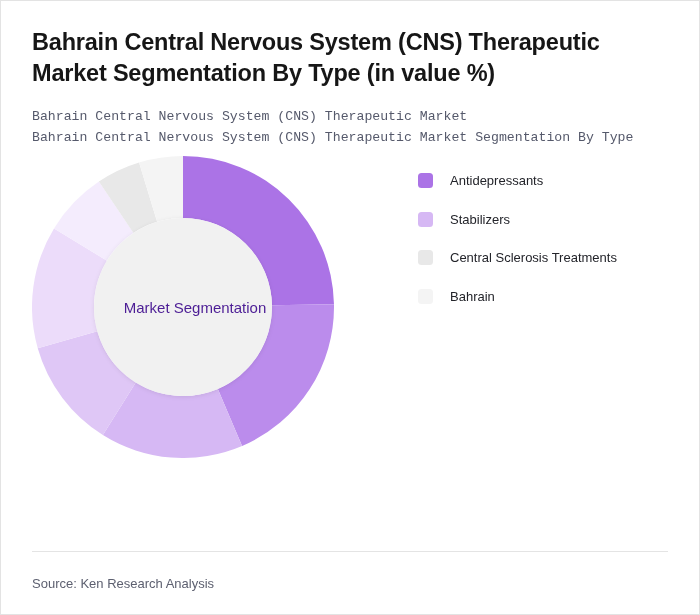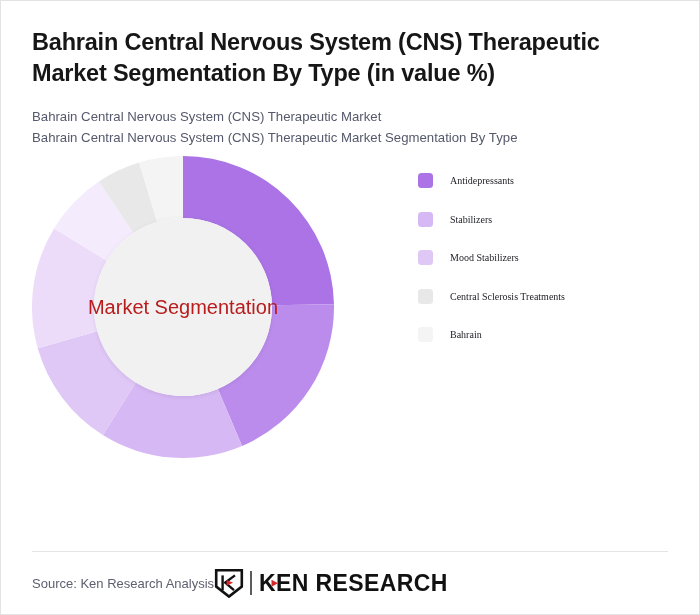--- a/index.html
+++ b/index.html
@@ -38,47 +38,47 @@
     color: #161616;
     margin: 0;
     max-width: 625px;
   }
   .breadcrumbs {
     margin-top: 16px;
     font-size: 13.2px;
     line-height: 1.62;
     color: #55596b;
   }
-  .crumb { display: block; white-space: nowrap; }
+  .crumb { display: block; white-space: nowrap; font-family: Liberation Mono, monospace; }
 
   .body {
     flex: 1 1 auto;
     position: relative;
   }
 
   
   .donut-wrap {
     position: absolute;
     left: 31px;
     top: 8px;
     width: 302px;
     height: 302px;
   }
   .donut-svg { display: block; }
   .donut-center-label {
     position: absolute;
-    left: 0;
+    left: 12px;
     top: 0;
     width: 302px;
     height: 302px;
     display: flex;
     align-items: center;
     justify-content: center;
-    font-size: 20px;
-    color: #b91c1c;
+    font-size: 15px;
+    color: #4c1d95;
     pointer-events: none;
   }
 
   
   .legend {
     position: absolute;
     left: 417px;
     top: 13px;
     width: 255px;
   }
@@ -88,24 +88,23 @@
     height: 38.5px;
   }
   .legend-swatch {
     width: 15px;
     height: 15px;
     border-radius: 3.5px;
     flex: 0 0 auto;
   }
   .legend-label {
     margin-left: 17px;
-    font-size: 10px;
+    font-size: 13px;
     color: #23242a;
     white-space: nowrap;
-    font-family: Liberation Serif, serif;
   }
 
   
   .divider {
     height: 1px;
     background: #e4e4e4;
     margin: 0 31px;
   }
   .footer {
     height: 62px;
@@ -187,47 +186,30 @@
     <div class="legend" id="legend">
         <div class="legend-item">
           <span class="legend-swatch" style="background: rgb(171, 115, 230);"></span>
           <span class="legend-label">Antidepressants</span>
         </div>
         <div class="legend-item">
           <span class="legend-swatch" style="background: rgb(214, 184, 244);"></span>
           <span class="legend-label">Stabilizers</span>
         </div>
         <div class="legend-item">
-          <span class="legend-swatch" style="background: rgb(223, 199, 246);"></span>
-          <span class="legend-label">Mood Stabilizers</span>
-        </div>
-        <div class="legend-item">
           <span class="legend-swatch" style="background: rgb(232, 232, 232);"></span>
           <span class="legend-label">Central Sclerosis Treatments</span>
         </div>
         <div class="legend-item">
           <span class="legend-swatch" style="background: rgb(244, 244, 244);"></span>
           <span class="legend-label">Bahrain</span>
         </div>
       </div>
 
   </div>
 
   <div class="divider"></div>
 
   <div class="footer">
     <div class="source">Source: Ken Research Analysis</div>
-    <div class="logo">
-      <svg class="logo-mark" width="30" height="30" viewBox="0 0 30 30">
-        <path d="M2.2 2.2 H27.8 V18.5 L15 28.6 L2.2 18.5 Z" fill="none" stroke="#111111" stroke-width="2.6"></path>
-        <path d="M8.6 7.4 V22.2" stroke="#111111" stroke-width="2.4" fill="none"></path>
-        <path d="M21.0 7.4 L11.2 14.6 L20.0 22.2" stroke="#111111" stroke-width="2.4" fill="none"></path>
-        <path d="M12.6 11.9 L19.2 14.7 L12.6 17.5 Z" fill="#d62828"></path>
-      </svg>
-      <div class="logo-divider"></div>
-      <svg class="logo-word" width="197" height="27" viewBox="0 0 197 27">
-        <text id="logoText" x="0" y="21" font-family="'Liberation Sans', sans-serif" font-size="23" font-weight="bold" letter-spacing="0.4" fill="#111111">KEN RESEARCH</text>
-        <path d="M12.5 9.8 L19.0 13.3 L12.5 16.8 Z" fill="#d62828"></path>
-      </svg>
-    </div>
   </div>
 
 </div>
 
 </body></html>

